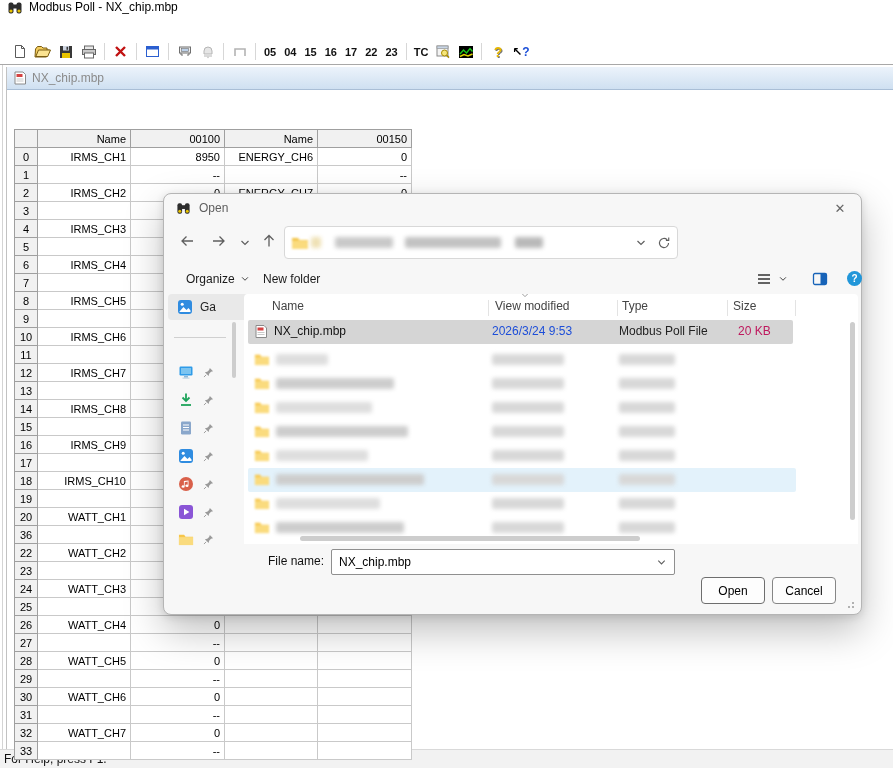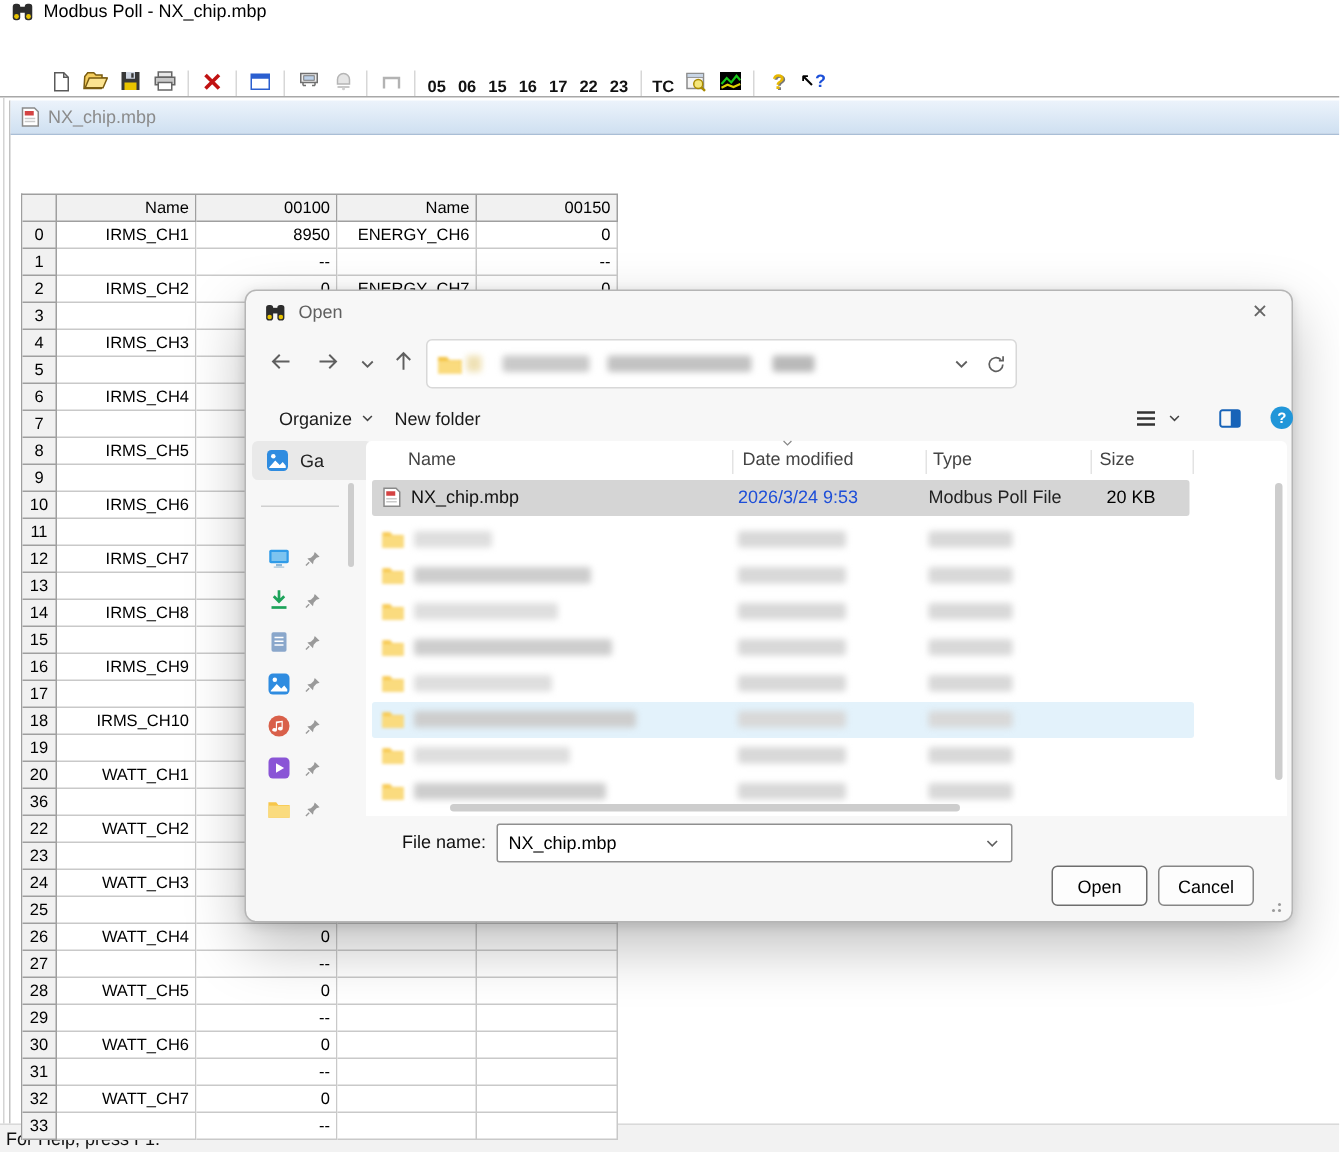--- a/index.html
+++ b/index.html
@@ -5,22 +5,22 @@
   html,body{margin:0;padding:0;background:#fff;}
   #app{position:relative;width:893px;height:768px;overflow:hidden;background:#fff;
        font-family:"Liberation Sans","DejaVu Sans",sans-serif;color:#000;}
   svg{display:block;}
 
   
   .titlebar{position:absolute;top:0;left:0;right:0;height:22px;display:flex;gap:6px;
             padding-left:7px;font-size:12px;background:#fff;}
   .menubar{position:absolute;top:22px;left:0;right:0;height:17px;display:flex;align-items:center;font-size:12px;background:#fff;}
   .menubar .mi{padding:0 7px;}
-  .toolbar{position:absolute;top:39px;left:0;right:0;height:25px;display:flex;align-items:flex-end;
-           border-bottom:1px solid #adadad;padding-left:8px;background:#fff;margin-left:21px;}
+  .toolbar{position:absolute;top:39px;left:0;right:0;height:25px;display:flex;align-items:center;
+           border-bottom:1px solid #adadad;padding-left:8px;background:#fff;}
   .tbbtn{width:23px;height:20px;display:flex;align-items:center;justify-content:center;}
   .tbsep{width:1px;height:17px;background:#d7d7d7;margin:0 4px;}
   .tb-num{font-weight:bold;font-size:11px;padding:0 4px;color:#111;}
   .tb-tc{font-weight:bold;font-size:11px;padding:0 3px;color:#111;}
   .qicon{color:#e7b700;font-weight:bold;font-size:14px;text-shadow:1px 1px 0 #777;}
   .ctxhelp{font-size:12px;font-weight:bold;}
   .ctxhelp .arr{color:#000;} .ctxhelp .qq{color:#1b4fd8;}
 
   .mdi{position:absolute;top:64px;left:0;right:0;bottom:18px;background:#fff;border-top:1px solid #a8a8a8;}
   .mdi::before{content:"";position:absolute;left:2px;top:0;bottom:0;width:1px;background:#d4d4d4;}
@@ -67,21 +67,21 @@
 
   .listarea{position:absolute;left:80px;top:100px;width:614px;height:250px;background:#fff;border-radius:4px 4px 0 0;}
   .col-sep{position:absolute;top:6px;width:1px;height:16px;background:#e3e3e3;}
   .hcell{position:absolute;top:5px;color:#444;font-size:12px;}
   .sortchev{position:absolute;top:-2px;color:#777;}
   .lrow{position:absolute;left:4px;width:545px;height:24px;border-radius:2px;}
   .lrow .ficon{position:absolute;left:6px;top:4px;}
   .lrow .fname{position:absolute;left:26px;top:4px;font-size:12px;color:#111;}
   .lrow .fdate{position:absolute;left:244px;top:4px;font-size:12px;color:#1d4ed8;}
   .lrow .ftype{position:absolute;left:371px;top:4px;font-size:12px;color:#222;}
-  .lrow .fsize{position:absolute;left:470px;top:4px;width:72px;text-align:center;font-size:12px;color:#000000;}
+  .lrow .fsize{position:absolute;left:490px;top:4px;width:72px;text-align:left;font-size:12px;color:#be185d;}
   .list-vscroll{position:absolute;left:606px;top:28px;width:5px;height:198px;background:#cdcdcd;border-radius:3px;}
   .list-hscroll{position:absolute;left:56px;top:242px;width:340px;height:5px;background:#cdcdcd;border-radius:3px;}
 
   .fn-label{position:absolute;left:60px;top:360px;width:100px;text-align:right;color:#111;}
   .fn-combo{position:absolute;left:167px;top:355px;width:342px;height:24px;background:#fff;border:1px solid #8f8f8f;
             border-radius:2px;display:flex;align-items:center;}
   .fn-combo input{border:0;outline:0;flex:1;font-size:12px;font-family:inherit;padding-left:7px;background:transparent;color:#000;min-width:0;}
   .ft-combo{position:absolute;left:517px;top:355px;width:166px;height:24px;background:#f6f6f6;border:1px solid #8f8f8f;
             border-radius:2px;display:flex;align-items:center;padding-left:8px;color:#000;}
   .ft-combo .caret,.fn-combo .caret{margin-left:auto;margin-right:7px;}
@@ -167,21 +167,21 @@
     </span>
     <span class="tbsep"></span>
     <span class="tbbtn">
       <svg width="14" height="13" viewBox="0 0 14 13">
           <path d="M2 11 V4 H12 V11" fill="none" stroke="#b3b3b3" stroke-width="1.6"></path>
         </svg>
     </span>
     <span class="tbsep"></span>
     <span id="fnbtns" style="display:flex;align-items:center;">
         <span class="tb-num">05</span>
-        <span class="tb-num">06</span>
+        <span class="tb-num">04</span>
         <span class="tb-num">15</span>
         <span class="tb-num">16</span>
         <span class="tb-num">17</span>
         <span class="tb-num">22</span>
         <span class="tb-num">23</span>
       </span>
     <span class="tbsep"></span>
     <span class="tb-tc">TC</span>
     <span class="tbbtn">
       <svg width="16" height="15" viewBox="0 0 16 15">
@@ -686,21 +686,21 @@
               <path d="M8.7 1.2 L12.8 5.3 L10.2 6.2 L7.8 8.6 L7.2 11.6 L2.4 6.8 L5.4 6.2 L7.8 3.8 z" fill="#9a9a9a"></path>
               <path d="M4 10 L1.2 12.8" stroke="#9a9a9a" stroke-width="1.2"></path>
             </svg>
           </span>
         </div>
       </div>
     <div class="side-scroll"></div>
 
     <div class="listarea">
       <div class="hcell" style="left:28px;">Name</div>
-      <div class="hcell" style="left:251px;">Date modified</div>
+      <div class="hcell" style="left:251px;">View modified</div>
       <div class="sortchev" style="position:absolute;left:276px;top:-3px;">
         <svg width="10" height="9" viewBox="0 0 12 12">
             <path d="M2.5 4 L6 7.5 L9.5 4" fill="none" stroke="#888" stroke-width="1.1"></path>
           </svg>
       </div>
       <div class="hcell" style="left:378px;">Type</div>
       <div class="hcell" style="left:489px;">Size</div>
       <div class="col-sep" style="left:244px;"></div>
       <div class="col-sep" style="left:373px;"></div>
       <div class="col-sep" style="left:483px;"></div>

